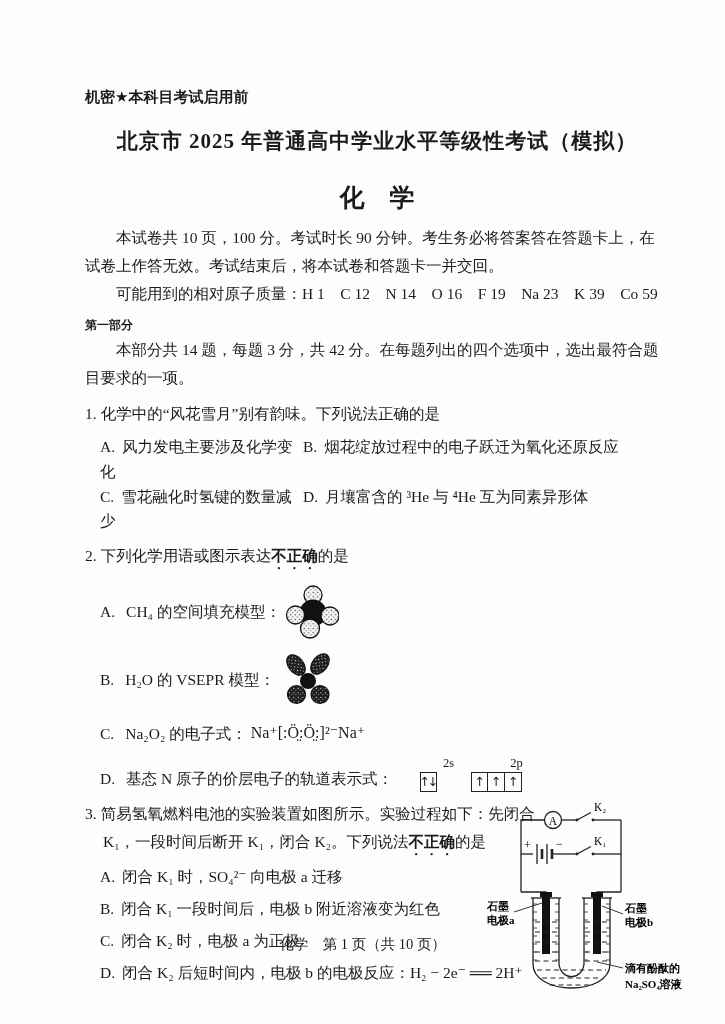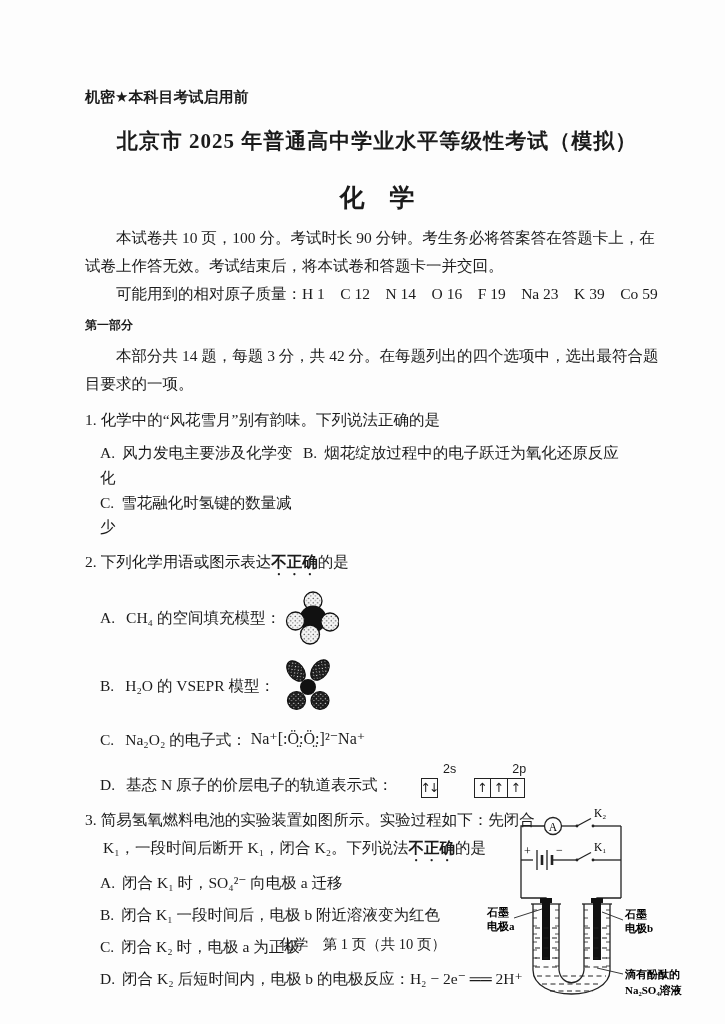--- a/index.html
+++ b/index.html
@@ -16,21 +16,21 @@
   .page { padding:84px 56px 0 85px; }
 
   .secrecy { font-weight:bold; font-size:15px; font-family:"Liberation Sans","DejaVu Sans",sans-serif; }
   .exam-title { text-align:center; font-weight:bold; font-size:21px; margin-top:13px; letter-spacing:1px; }
   .subject-title { text-align:center; font-weight:bold; font-size:25px; margin-top:16px; }
 
   .intro { margin-top:4px; text-indent:2em; line-height:1.8; }
   .atomic-masses { text-indent:2em; line-height:1.8; }
 
   .part-title { text-align:left; font-weight:bold; font-size:12px; margin-top:8px; }
-  .part-instr { margin-top:6px; text-indent:2em; line-height:1.8; }
+  .part-instr { text-indent:2em; line-height:1.8; }
 
   .question { margin-top:8px; }
   .q-stem { padding-left:18px; text-indent:-18px; line-height:1.8; }
   .q-num { margin-right:4px; }
   .emph { -webkit-text-emphasis:filled dot; text-emphasis:filled dot;
           -webkit-text-emphasis-position:under right; text-emphasis-position:under right;font-weight:bold; }
 
   .opt-label { margin-right:7px; }
 
   
@@ -39,21 +39,21 @@
   
   .q2-option { display:flex; align-items:center; gap:4px; padding-left:15px; margin-top:6px; }
   .q2-option.tallA { height:64px; }
   .q2-option.tallB { height:60px; }
   .q2-option.rowC { margin-top:10px; margin-bottom:4px; }
   .q2-option.rowD { align-items:flex-end; margin-top:10px; }
   .lewis { font-size:16px; white-space:nowrap; }
 
   .orbital { display:inline-flex; gap:16px; margin-left:6px; vertical-align:middle; }
   .orb-group { display:flex; flex-direction:column; align-items:center; }
-  .orb-label { font-size:12.5px; line-height:1.1; font-family:Liberation Sans, sans-serif; margin-bottom:1px;margin-left:40px; }
+  .orb-label { font-size:12.5px; line-height:1.1; font-family:Liberation Serif, serif; margin-bottom:1px;margin-left:40px; }
   .orb-row { display:flex; }
   .orb-box { width:17px; height:20px; border:1.4px solid #222; display:flex; align-items:center;
              justify-content:center; font-size:12.5px; line-height:1; letter-spacing:-2px;
              font-family:"DejaVu Sans",sans-serif; padding-right:2px; }
   .orb-box + .orb-box { border-left:none; }
 
   
   .q3-wrap { position:relative; margin-top:8px; min-height:206px; }
   .q3-text { width:452px; }
   .q3-option { padding-left:15px; margin-top:5.5px; line-height:1.7; }
@@ -81,20 +81,21 @@
   <div class="part-title">第一部分</div>
 
   <p class="part-instr">本部分共 14 题，每题 3 分，共 42 分。在每题列出的四个选项中，选出最符合题目要求的一项。</p>
 
   <div class="question">
     <p class="q-stem"><span class="q-num">1.</span><span>化学中的“风花雪月”别有韵味。下列说法正确的是</span></p>
     <div class="q1-options">
       <div><span class="opt-label">A.</span><span>风力发电主要涉及化学变化</span></div>
       <div><span class="opt-label">B.</span><span>烟花绽放过程中的电子跃迁为氧化还原反应</span></div>
       <div><span class="opt-label">C.</span><span>雪花融化时氢键的数量减少</span></div>
+      <div><span class="opt-label">D.</span><span>月壤富含的 ³He 与 ⁴He 互为同素异形体</span></div>
     </div>
   </div>
 
   <div class="question">
     <p class="q-stem"><span class="q-num">2.</span><span>下列化学用语或图示表达</span><span class="emph">不正确</span><span>的是</span></p>
 
     <div class="q2-option tallA">
       <span class="opt-label">A.</span>
       <span>CH₄ 的空间填充模型：</span>
       <svg width="54" height="58" viewBox="0 0 54 58">

